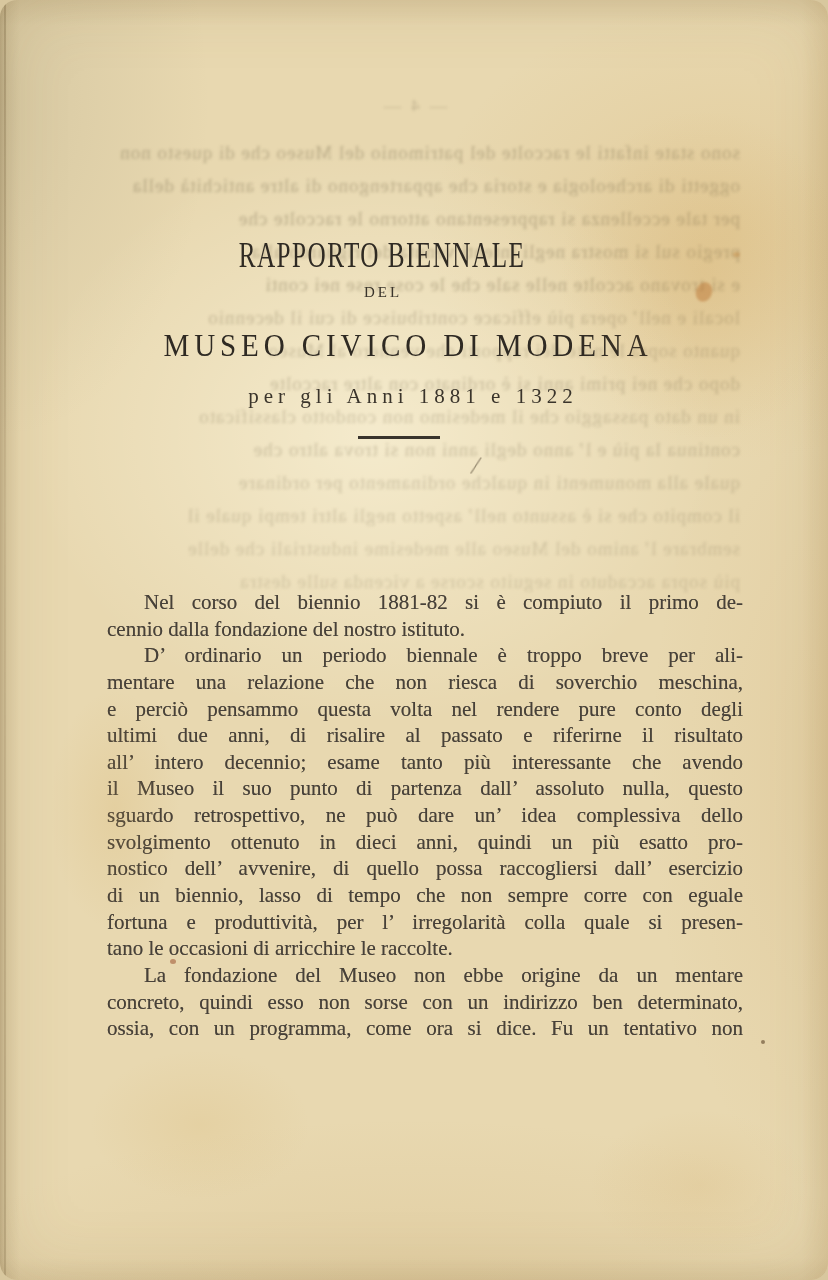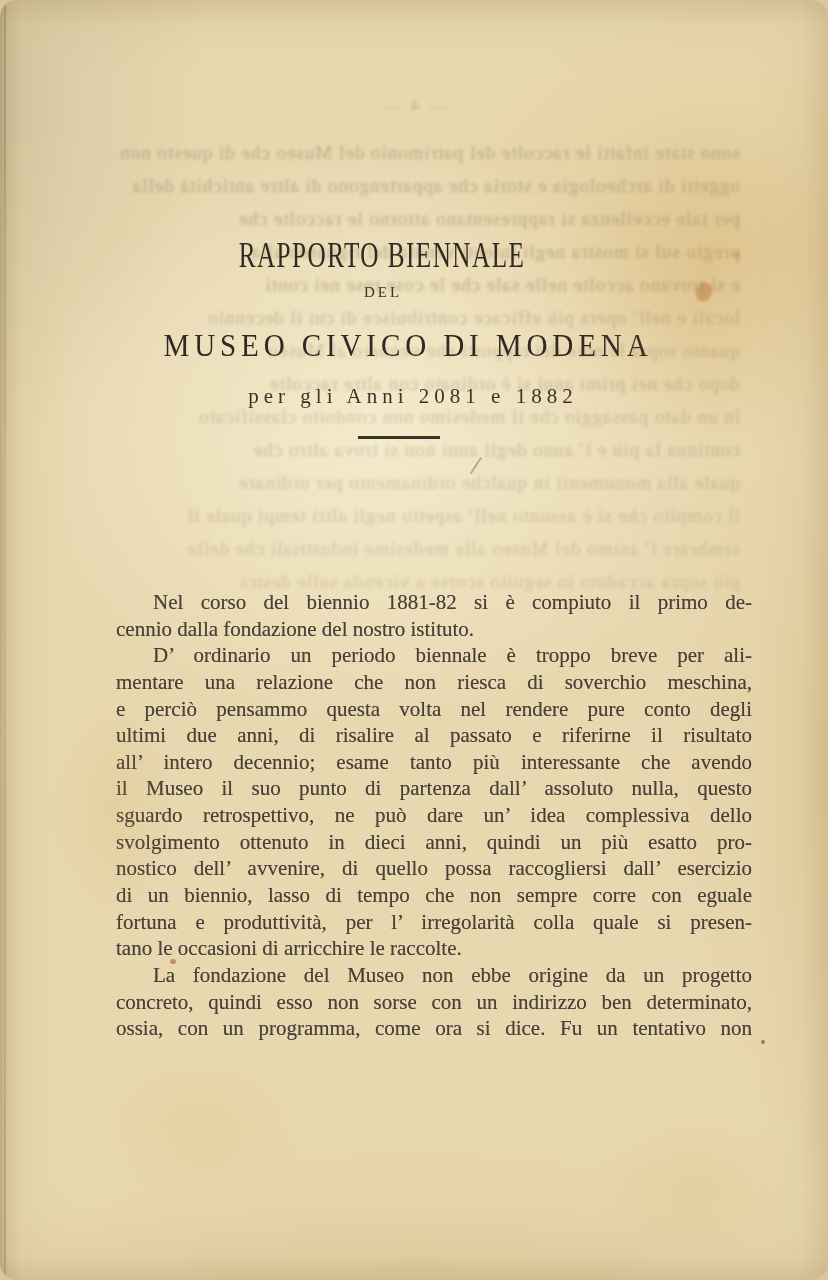--- a/index.html
+++ b/index.html
@@ -87,21 +87,21 @@
     transform: translateX(7px);
     color: #3a342b;
   }
   .title-rule {
     position: absolute; top: 436px; left: calc(50% - 48px);
     width: 82px; height: 3px; background: #39342c;
   }
 
   
   .body-block {
-    position: absolute; left: 116px; top: 589px; width: 636px;
+    position: absolute; left: 107px; top: 589px; width: 636px;
     font-size: 21px; line-height: 26.65px; color: #474139;
     text-shadow: 0 0 0.4px rgba(60,50,40,0.5);
   }
   .line {
     height: 26.65px;
     text-align: justify;
     -moz-text-align-last: justify;
     text-align-last: justify;
     white-space: nowrap;
   }
@@ -152,21 +152,21 @@
     <div class="bl">quale alla monumenti in qualche ordinamento per ordinare</div>
     <div class="bl">il compito che si è assunto nell’ aspetto negli altri tempi quale il</div>
     <div class="bl">sembrare l’ animo del Museo alle medesime industriali che delle</div>
     <div class="bl">più sopra accaduto in seguito scorse a vicenda sulle destra</div>
   </div>
 
   <div class="title-block">
     <div class="t1">RAPPORTO BIENNALE</div>
     <div class="t2">DEL</div>
     <div class="t3">MUSEO CIVICO DI MODENA</div>
-    <div class="t4">per gli Anni 2081 e 1882</div>
+    <div class="t4">per gli Anni 1881 e 1322</div>
     <div class="title-rule"></div>
   </div>
 
   <div class="slip-mark">/</div>
 
   <div class="body-block">
     <div class="line first">Nel corso del biennio 1881-82 si è compiuto il primo de-</div>
     <div class="line parend">cennio dalla fondazione del nostro istituto.</div>
 
     <div class="line first">D’ ordinario un periodo biennale è troppo breve per ali-</div>
@@ -175,21 +175,21 @@
     <div class="line">ultimi due anni, di risalire al passato e riferirne il risultato</div>
     <div class="line">all’ intero decennio; esame tanto più interessante che avendo</div>
     <div class="line">il Museo il suo punto di partenza dall’ assoluto nulla, questo</div>
     <div class="line">sguardo retrospettivo, ne può dare un’ idea complessiva dello</div>
     <div class="line">svolgimento ottenuto in dieci anni, quindi un più esatto pro-</div>
     <div class="line">nostico dell’ avvenire, di quello possa raccogliersi dall’ esercizio</div>
     <div class="line">di un biennio, lasso di tempo che non sempre corre con eguale</div>
     <div class="line">fortuna e produttività, per l’ irregolarità colla quale si presen-</div>
     <div class="line parend">tano le occasioni di arricchire le raccolte.</div>
 
-    <div class="line first">La fondazione del Museo non ebbe origine da un progetto</div>
+    <div class="line first">La fondazione del Museo non ebbe origine da un mentare</div>
     <div class="line">concreto, quindi esso non sorse con un indirizzo ben determinato,</div>
     <div class="line">ossia, con un programma, come ora si dice. Fu un tentativo non</div>
   </div>
 
   <div class="stain stain-a"></div>
   <div class="stain stain-b"></div>
   <div class="stain stain-c"></div>
   <div class="stain stain-d"></div>
   <div class="stain stain-rust"></div>
   <div class="speck speck-1"></div>

